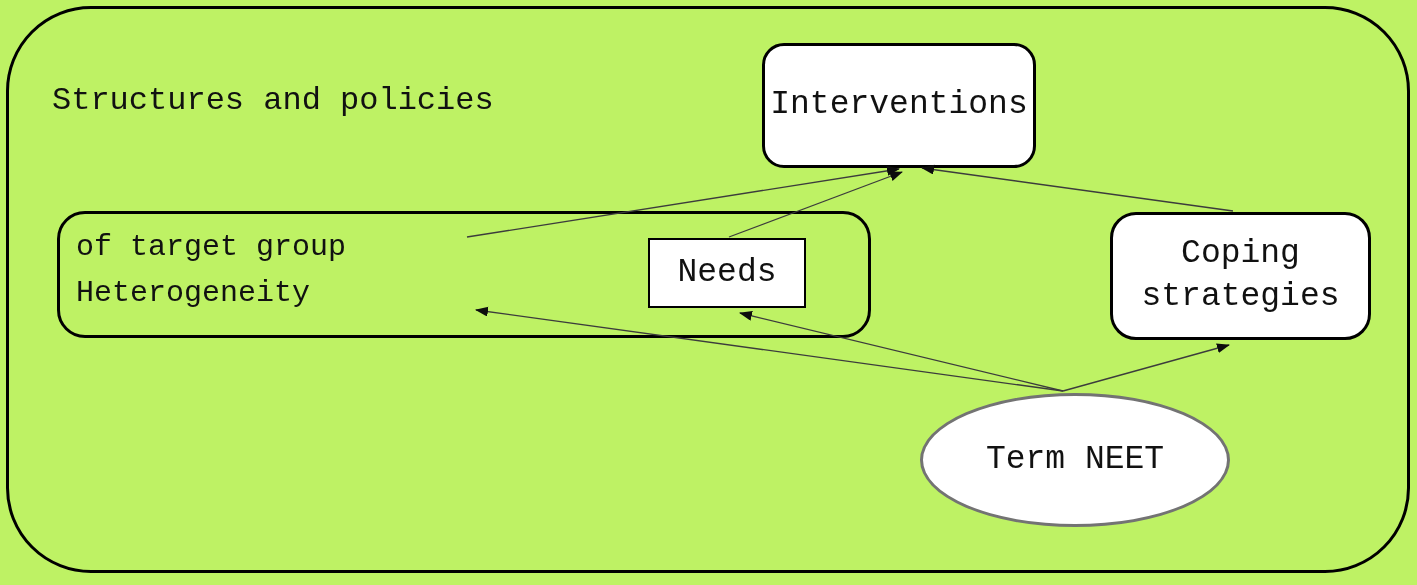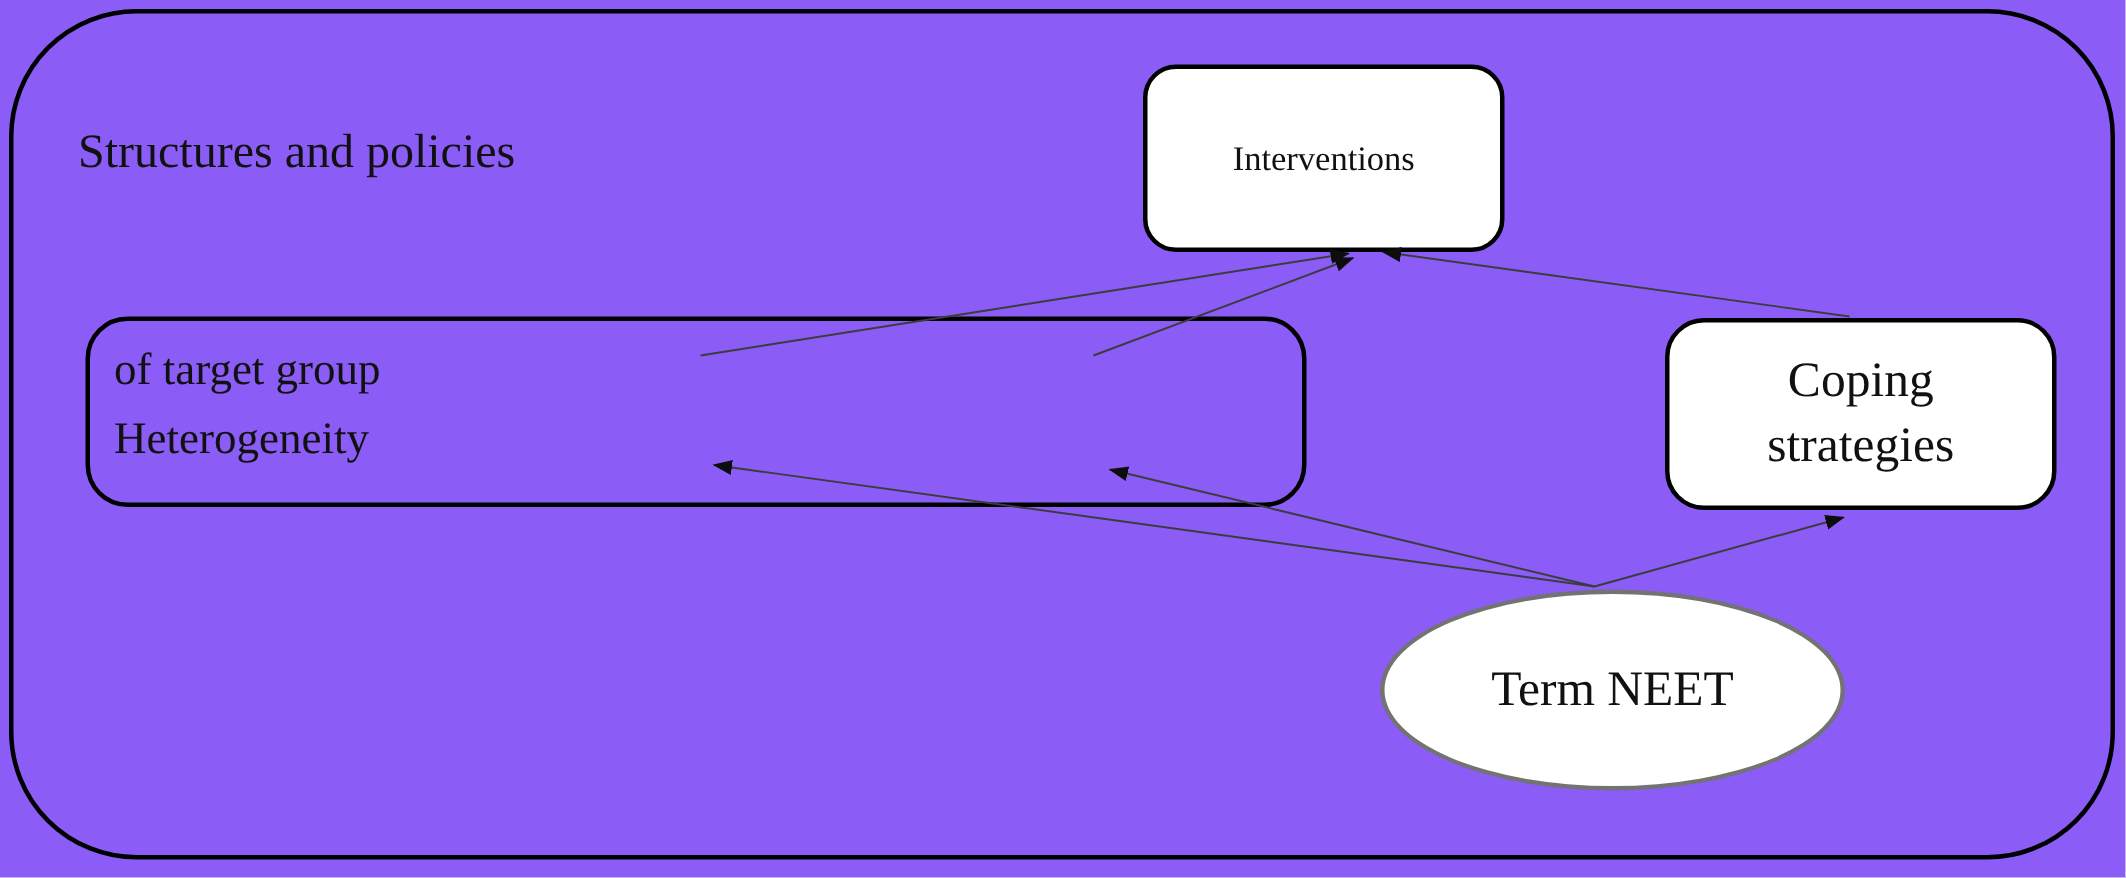--- a/index.html
+++ b/index.html
@@ -4,22 +4,22 @@
 <style>
   html, body {
     margin: 0;
     padding: 0;
     background: #ffffff;
   }
   #canvas {
     position: relative;
     width: 1417px;
     height: 585px;
-    background: #8b5cf6;
-    font-family: Liberation Serif, serif;
+    background: #bef264;
+    font-family: Liberation Mono, monospace;
     color: #111111;
     overflow: hidden;
   }
   .node {
     position: absolute;
     box-sizing: border-box;
     background: #ffffff;
     display: flex;
     align-items: center;
     justify-content: center;
@@ -34,24 +34,24 @@
     background: transparent;
   }
   #structures-label {
     position: absolute;
     left: 52px; top: 82px;
     font-size: 32px;
     white-space: nowrap;
   }
   #interventions-box {
     left: 762px; top: 43px;
-    width: 241px; height: 125px;
+    width: 274px; height: 125px;
     border: 3px solid #000000;
     border-radius: 22px;
-    font-size: 23px;
+    font-size: 33px;
     flex-direction: column;
     z-index: 2;
   }
   #heterogeneity-box {
     left: 57px; top: 211px;
     width: 814px; height: 127px;
     border: 3px solid #000000;
     border-radius: 28px;
     background: transparent;
     z-index: 1;
@@ -121,20 +121,23 @@
     <span>Interventions</span>
   </div>
 
   <div class="node" id="heterogeneity-box"></div>
   <div id="heterogeneity-label" class="two-line">
     <span>of target group</span>
     <span>Heterogeneity</span>
   </div>
 
 
+  <div class="node" id="needs-box">
+    <span>Needs</span>
+  </div>
 
   <div class="node two-line" id="coping-box">
     <span>Coping</span>
     <span>strategies</span>
   </div>
 
   <div class="node" id="term-neet-ellipse">
     <span>Term NEET</span>
   </div>
 

